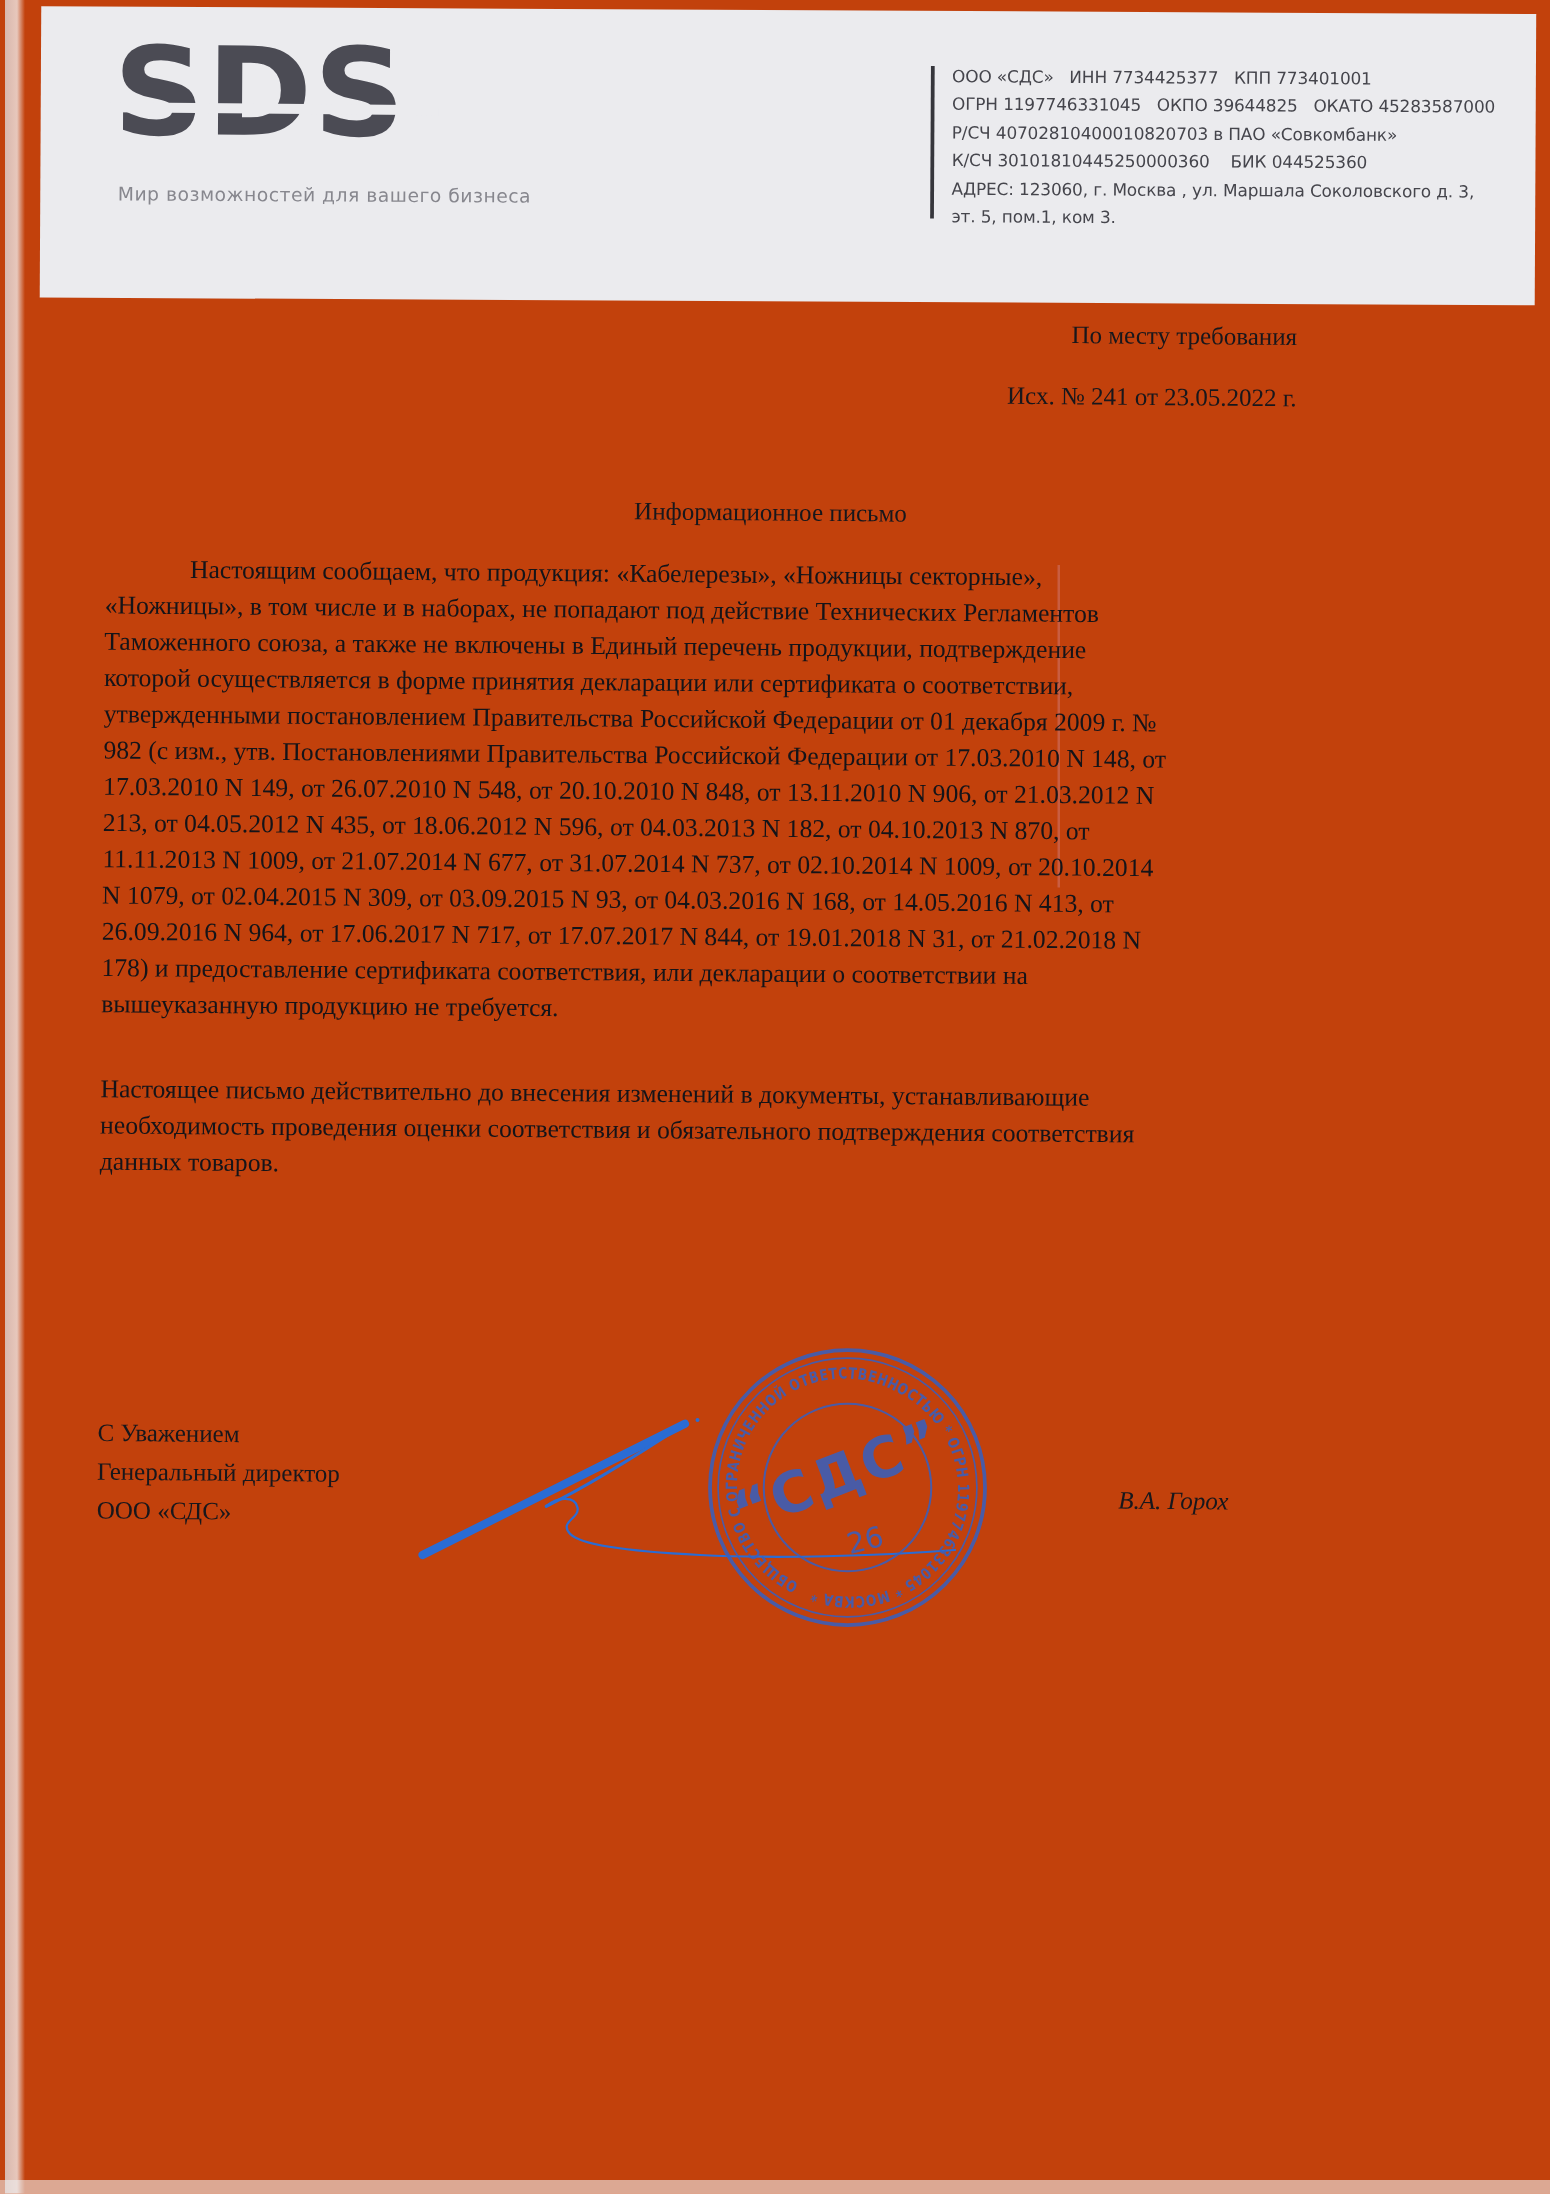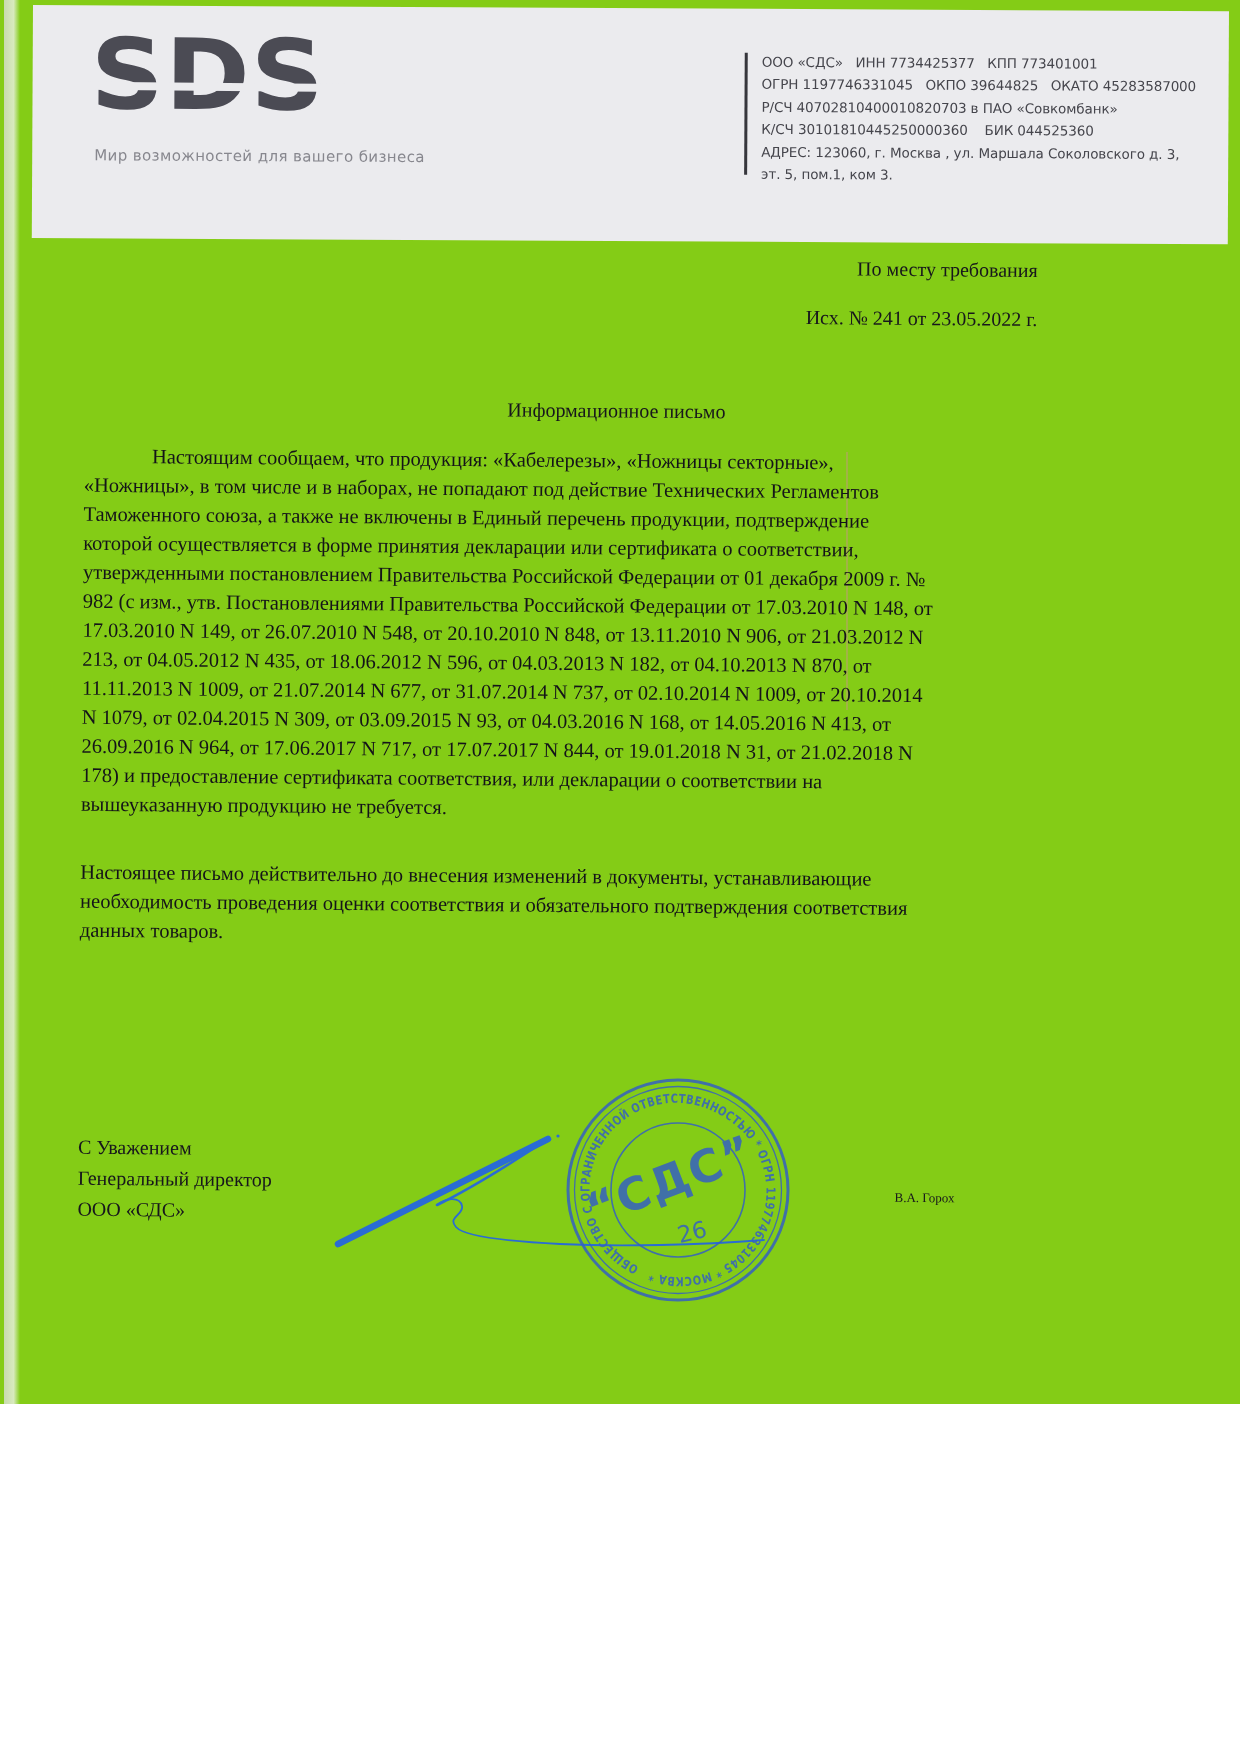--- a/index.html
+++ b/index.html
@@ -1,18 +1,18 @@
 <!DOCTYPE html>
 <html><head>
 <meta charset="utf-8">
 <style>
   html,body{margin:0;padding:0;background:#ffffff;}
   #page{
-    position:relative;width:1240px;height:1404px;overflow:hidden;
-    background:#84cc16;
+    position:relative;width:1240px;height:1755px;overflow:hidden;
+    background:#c2410c;
     font-family:"Liberation Serif","DejaVu Serif",serif;
     color:#17171c;
   }
   
   .scan-left{
     position:absolute;left:4px;top:0;width:16px;height:1755px;
     background:linear-gradient(to right,#dfdfe3,#f4f4f6 60%,rgba(255,255,255,0));
     opacity:.75;
   }
   .scan-bottom{
@@ -72,21 +72,21 @@
     font-size:20.5px;line-height:29px;white-space:pre-line;
     color:#141419;
   }
   .para1{top:441px;text-indent:68px;}
   .para2{top:857px;}
   .closing{
     position:absolute;left:88px;top:1131px;
     font-size:20px;line-height:31px;white-space:pre-line;
   }
   .signer{
-    position:absolute;left:905px;top:1182px;font-size:13px;
+    position:absolute;left:905px;top:1182px;font-size:20px;font-style:italic;
   }
   
   .autograph-svg{position:absolute;left:320px;top:1118px;width:460px;height:142px;}
   .stamp-svg{position:absolute;left:560px;top:1072px;width:236px;height:236px;opacity:.85;}
 </style>
 </head>
 <body>
 
 <div id="page">
 

